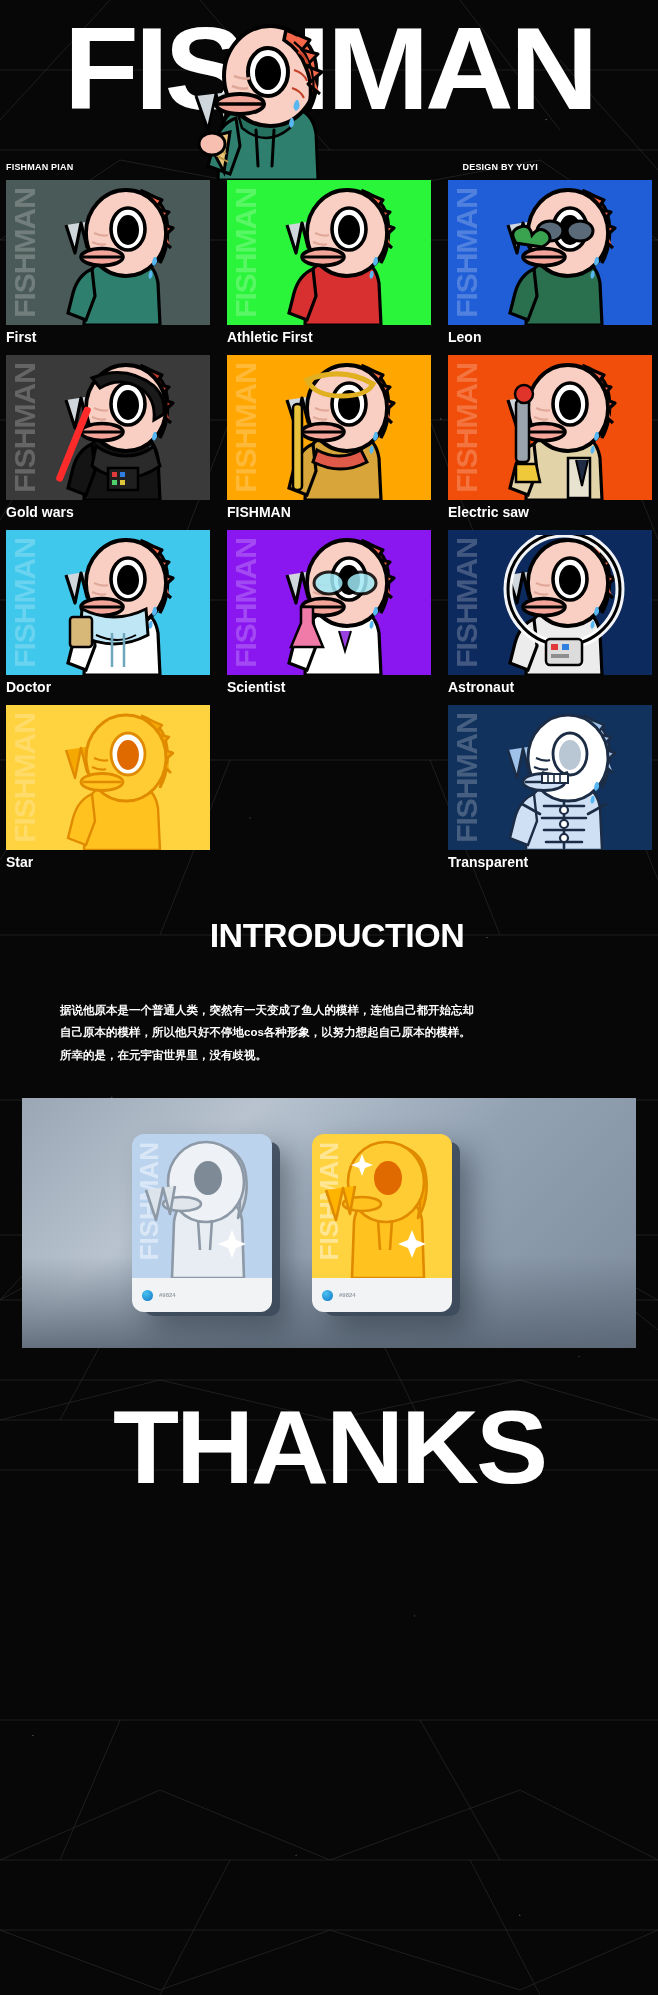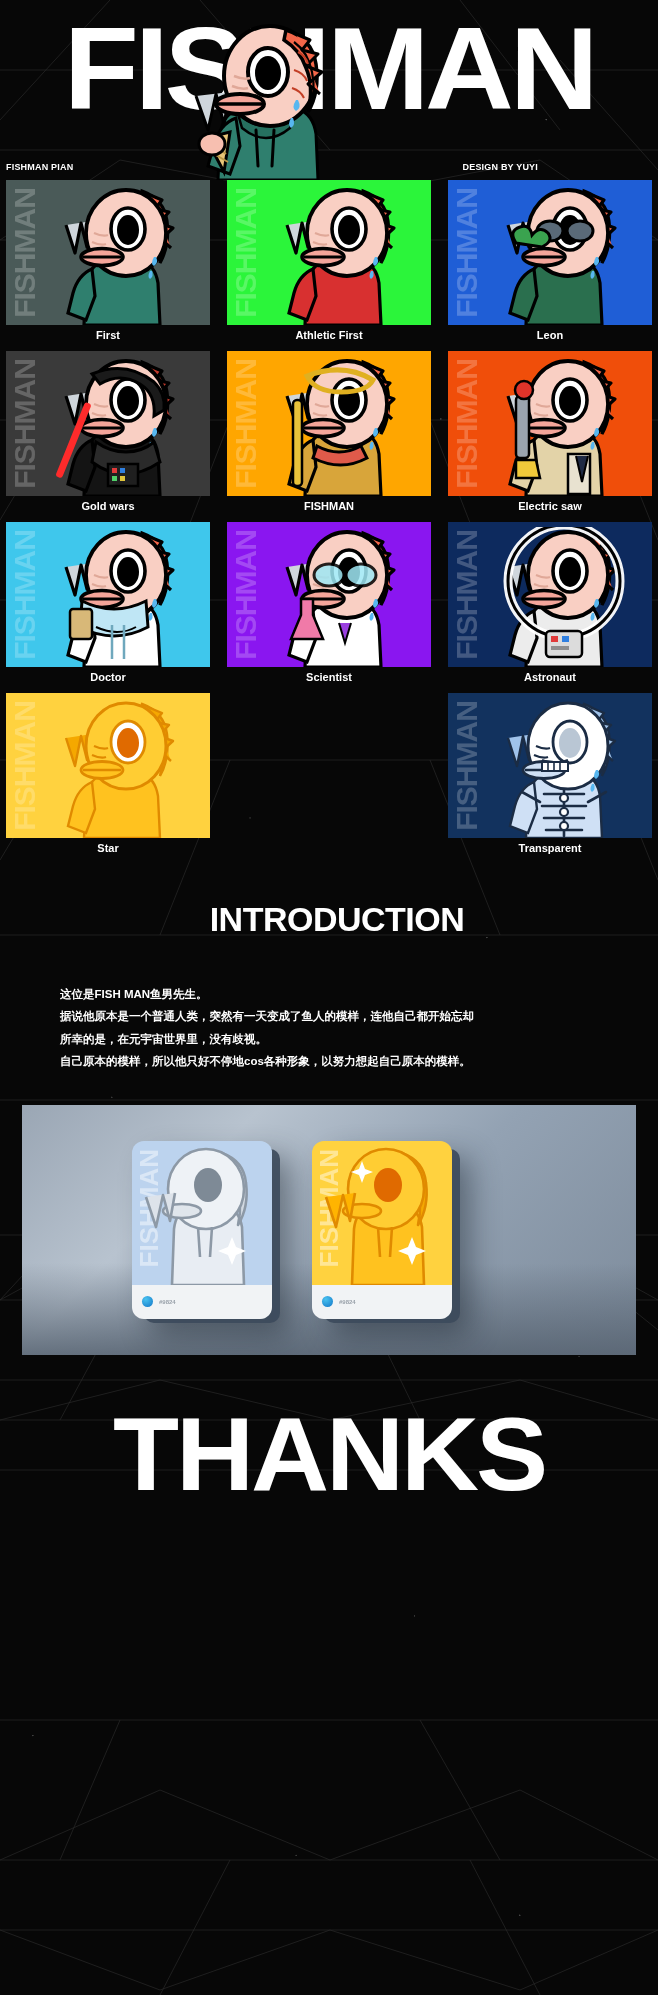--- a/index.html
+++ b/index.html
@@ -55,21 +55,21 @@
   .cell{ width:204px; }
   .card{ position:relative; width:204px; height:145px; overflow:hidden; }
   .card-wm{
     position:absolute; left:2px; top:50%;
     transform:translateY(-50%) rotate(180deg);
     writing-mode:vertical-rl;
     font-size:30px; font-weight:800; letter-spacing:-1px;
     color:rgba(255,255,255,.22); white-space:nowrap; pointer-events:none;
   }
   .card-fish{ position:absolute; right:4px; bottom:0; width:150px; height:140px; }
-  .card-label{ text-align:center; font-size:11px; font-weight:700; padding:4px 0 6px; color:#fff; }
+  .card-label{ text-align:left; font-size:14px; font-weight:700; padding:4px 0 6px; color:#fff; }
 
   
   .intro{ position:relative; padding-top:36px;padding-left:16px; }
   .intro-title{ text-align:center; font-size:34px; font-weight:800; letter-spacing:-.5px; }
   .intro-body{ padding:44px 44px 0 44px; }
   .intro-body p{ font-size:11.5px; line-height:1.95; font-weight:700; color:#fff; }
 
   
   .showcase{ margin:32px 22px 0; height:250px; position:relative; overflow:hidden;
     background:linear-gradient(135deg,#9aa6b4 0%,#b8c3cf 28%,#93a2b3 58%,#7d8b9b 100%); }
@@ -447,24 +447,23 @@
   </svg>
           </div>
           <div class="card-label">Transparent</div>
         </div>
       </div>
     </div>
 
   <div class="intro">
     <div class="intro-title">INTRODUCTION</div>
     <div class="intro-body" id="intro-body">
-        <p>这位是FISH MAN鱼男先生。</p>
         <p>据说他原本是一个普通人类，突然有一天变成了鱼人的模样，连他自己都开始忘却</p>
+        <p>自己原本的模样，所以他只好不停地cos各种形象，以努力想起自己原本的模样。</p>
         <p>所幸的是，在元宇宙世界里，没有歧视。</p>
-        <p>自己原本的模样，所以他只好不停地cos各种形象，以努力想起自己原本的模样。</p>
       </div>
   </div>
 
   <div class="showcase">
     <div class="sc-floor"></div>
 
     <div class="sc-card left">
       <div class="sc-art" style="background:#bcd3ee">
         <div class="sc-wm">FISHMAN</div>
         <svg viewBox="0 0 140 144" style="position:absolute;inset:0;width:100%;height:100%">

